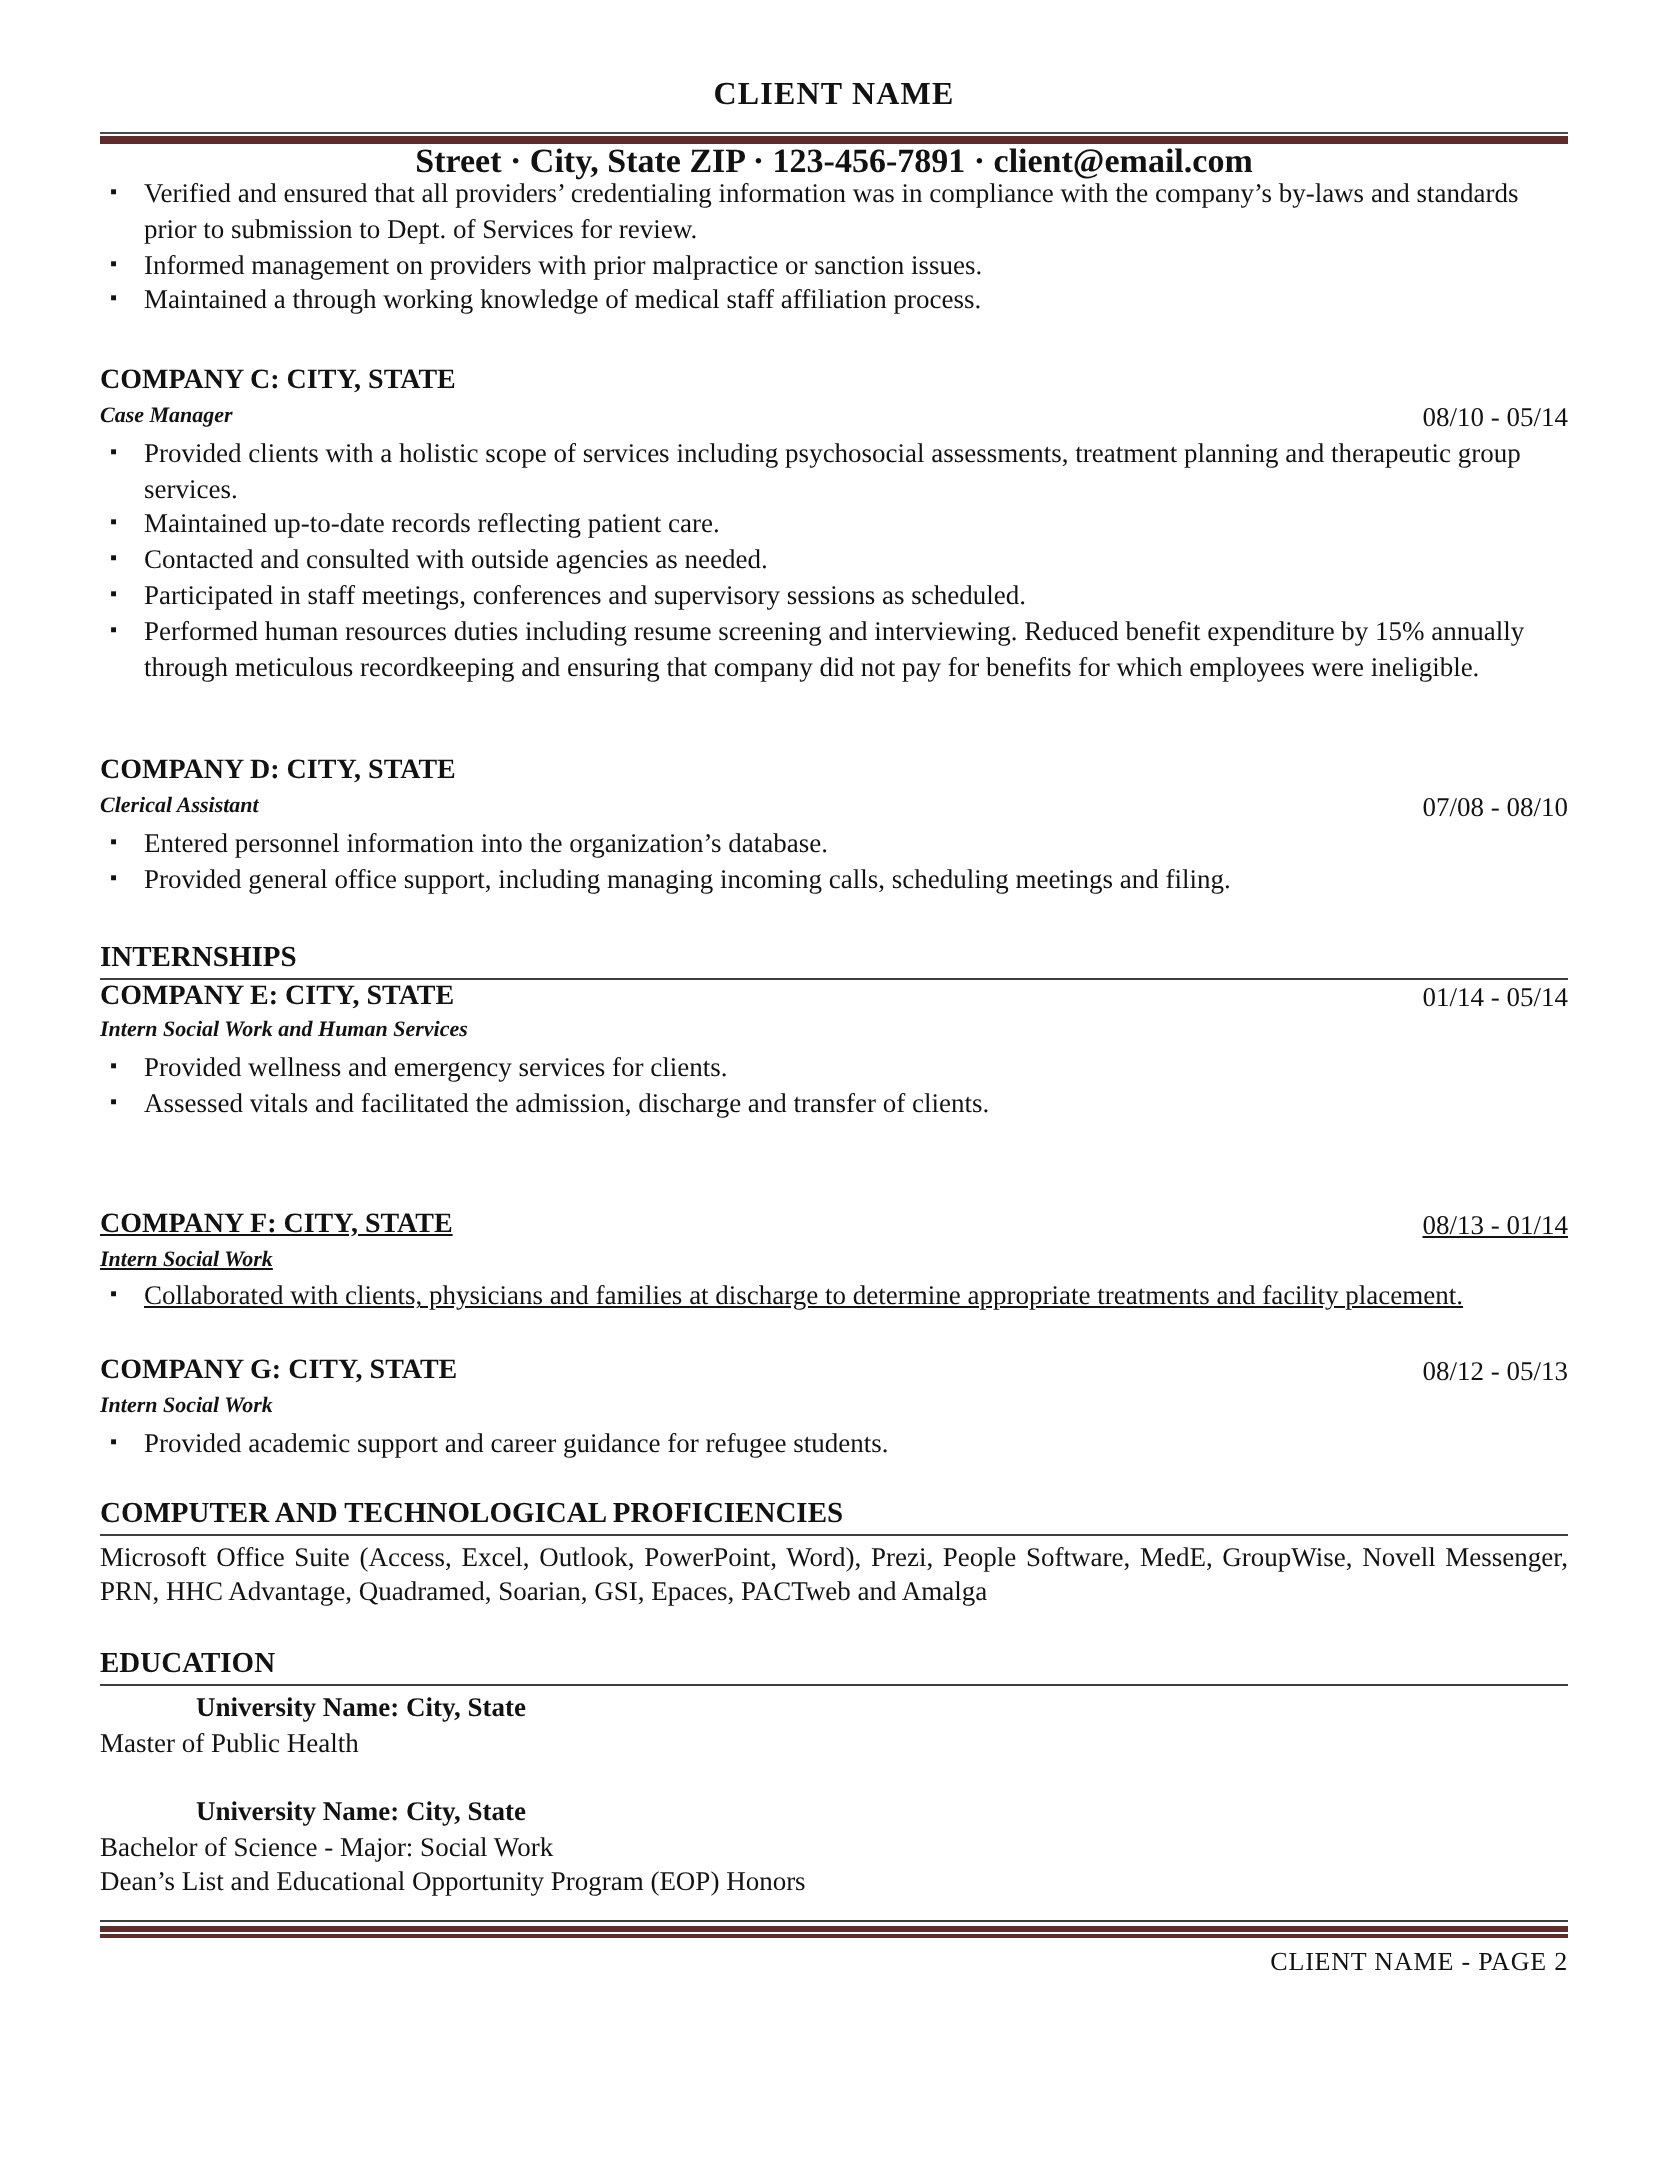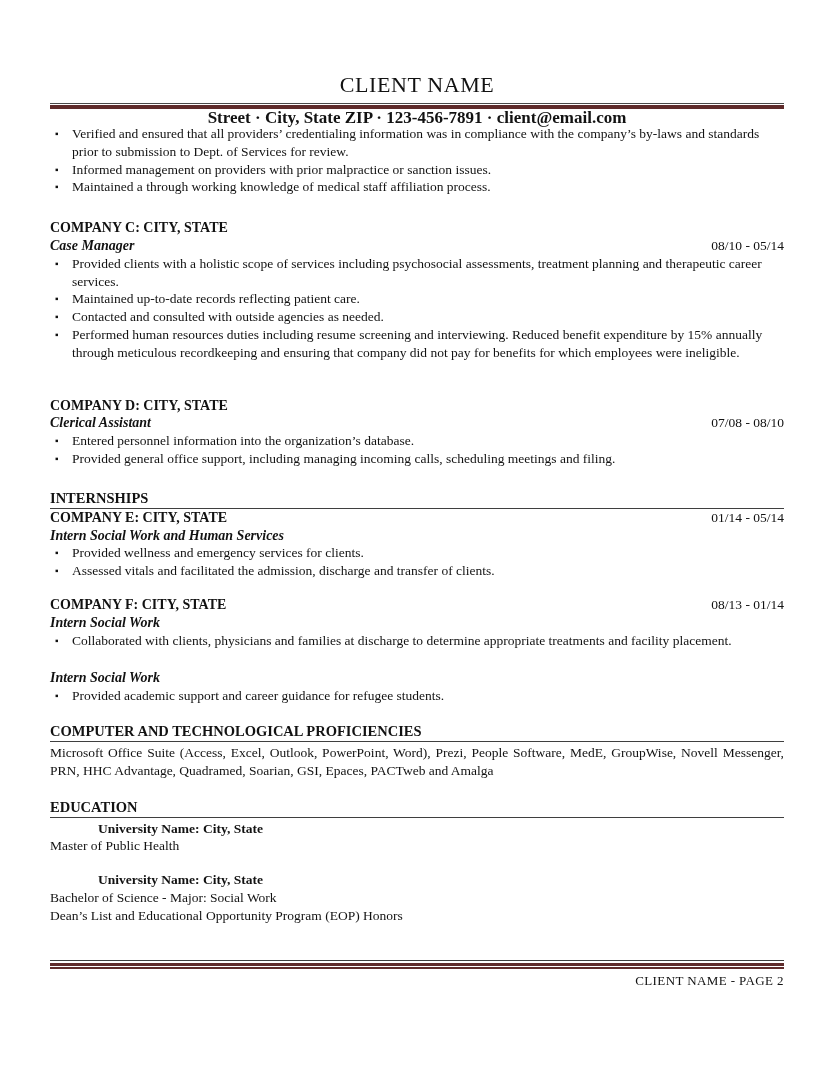--- a/index.html
+++ b/index.html
@@ -8,40 +8,40 @@
   .page {
     width: 834px; height: 1080px; margin: 0 auto; position: relative;
     background: #ffffff; color: var(--ink);
     font-family: "Liberation Serif", serif;
     font-size: 13.5px; line-height: 17.8px;
     overflow: hidden;
   }
   .content { padding: 0 50px; }
 
   
-  .doc-title { text-align: center; font-size: 22px; line-height: 26px; padding-top: 72px; letter-spacing: 0.6px; }
+  .doc-title { text-align: center; font-size: 16px; line-height: 26px; padding-top: 35px; letter-spacing: 0.6px; font-weight: bold; }
   .head-rule-line { border-top: 1.5px solid #4a4a4a; margin-top: 5px; }
   .head-rule-bar { height: 4px; background: var(--accent); margin-top: 1px; }
   .contact { text-align: center; font-weight: bold; font-size: 17px; line-height: 14px; margin-top: 2px; }
 
   
   ul.bullets { list-style: none; margin: 0; padding: 0; }
   ul.bullets li { position: relative; padding-left: 22px; }
   ul.bullets li::before { content: "▪"; position: absolute; left: 5px; top: 0; font-size: 10px; line-height: 17.8px; }
   .justify { text-align: justify; }
 
   
   .cont { margin-top: 20px; }
   .job-row { display: flex; justify-content: space-between; align-items: flex-end; }
   .company { font-weight: bold; font-size: 14px; }
-  .role { font-weight: bold; font-style: italic; font-size: 14px; }
+  .role { font-weight: bold; font-style: italic; font-size: 11px; }
   .dates { font-size: 13.5px; white-space: nowrap; }
   .job-c { margin-top: 23px; }
   .job-d { margin-top: 35px; }
-  .job-f { margin-top: 16px; }
+  .job-f { margin-top: 43px; text-decoration: underline; }
   .job-g { margin-top: 20px; }
 
   .section-heading { font-weight: bold; font-size: 14.5px; line-height: 18px; border-bottom: 1.5px solid var(--rule); padding-bottom: 1px; }
   .internships { margin-top: 21px; }
   .skills { margin-top: 17px; }
   .skills .skills-text { margin: 2px 0 0 0; text-align: justify; }
   .education { margin-top: 18px; }
   .edu-entry { margin-top: 2px; }
   .edu-entry + .edu-entry { margin-top: 16px; }
   .school { font-weight: bold; margin-left: 48px; }
@@ -72,23 +72,24 @@
 
     <div class="job job-c">
       <div class="job-row">
         <span class="company">COMPANY C: CITY, STATE</span>
       </div>
       <div class="job-row">
         <span class="role">Case Manager</span>
         <span class="dates">08/10 - 05/14</span>
       </div>
       <ul class="bullets">
-        <li>Provided clients with a holistic scope of services including psychosocial assessments, treatment planning and therapeutic career services.</li>
+        <li>Provided clients with a holistic scope of services including psychosocial assessments, treatment planning and therapeutic group services.</li>
         <li>Maintained up-to-date records reflecting patient care.</li>
         <li>Contacted and consulted with outside agencies as needed.</li>
+        <li>Participated in staff meetings, conferences and supervisory sessions as scheduled.</li>
         <li>Performed human resources duties including resume screening and interviewing. Reduced benefit expenditure by 15% annually through meticulous recordkeeping and ensuring that company did not pay for benefits for which employees were ineligible.</li>
       </ul>
     </div>
 
     <div class="job job-d">
       <div class="job-row">
         <span class="company">COMPANY D: CITY, STATE</span>
       </div>
       <div class="job-row">
         <span class="role">Clerical Assistant</span>
@@ -125,20 +126,24 @@
         <div class="job-row">
           <span class="role">Intern Social Work</span>
         </div>
         <ul class="bullets">
           <li class="justify">Collaborated with clients, physicians and families at discharge to determine appropriate treatments and facility placement.</li>
         </ul>
       </div>
 
       <div class="job job-g">
         <div class="job-row">
+          <span class="company">COMPANY G: CITY, STATE</span>
+          <span class="dates">08/12 - 05/13</span>
+        </div>
+        <div class="job-row">
           <span class="role">Intern Social Work</span>
         </div>
         <ul class="bullets">
           <li>Provided academic support and career guidance for refugee students.</li>
         </ul>
       </div>
     </div>
 
     <div class="skills">
       <div class="section-heading">COMPUTER AND TECHNOLOGICAL PROFICIENCIES</div>

